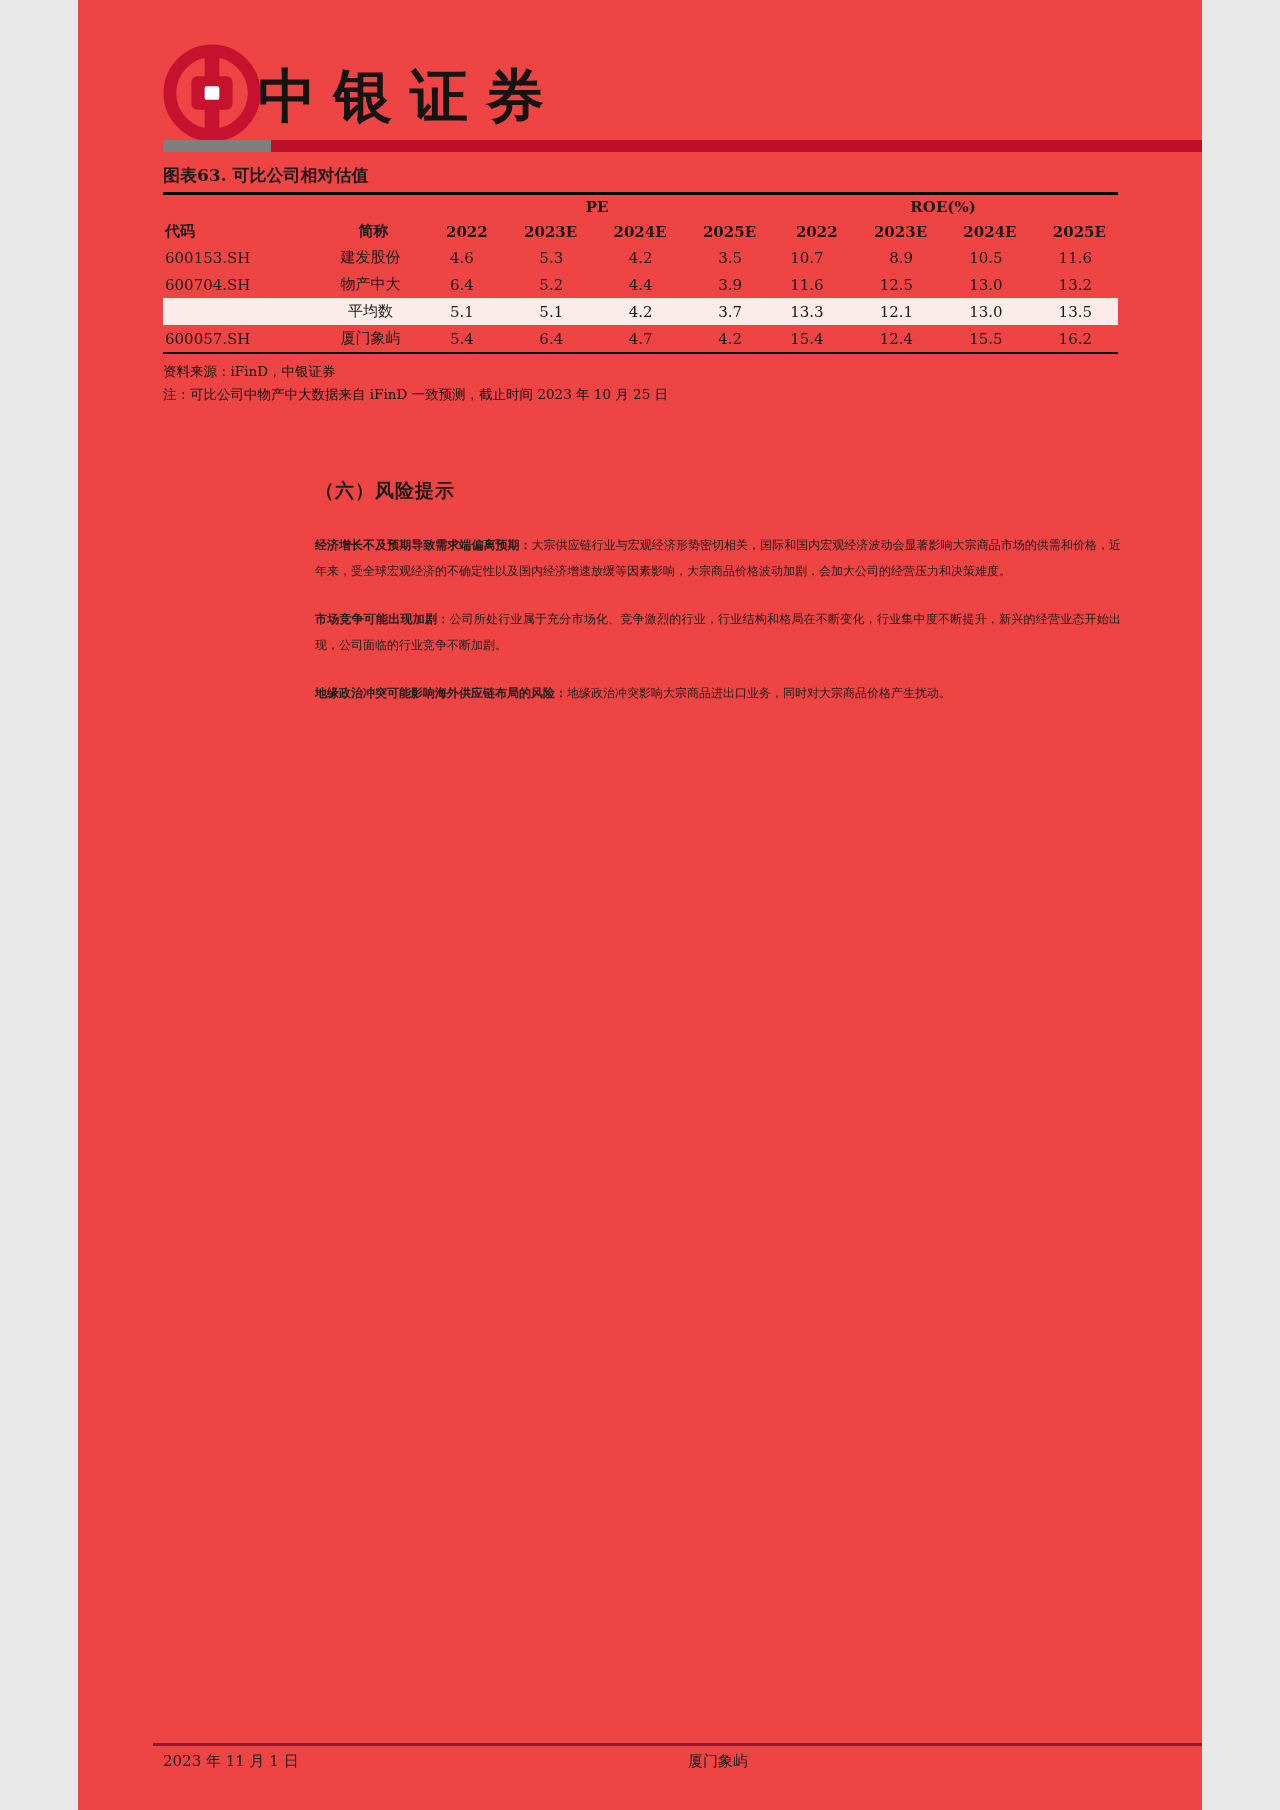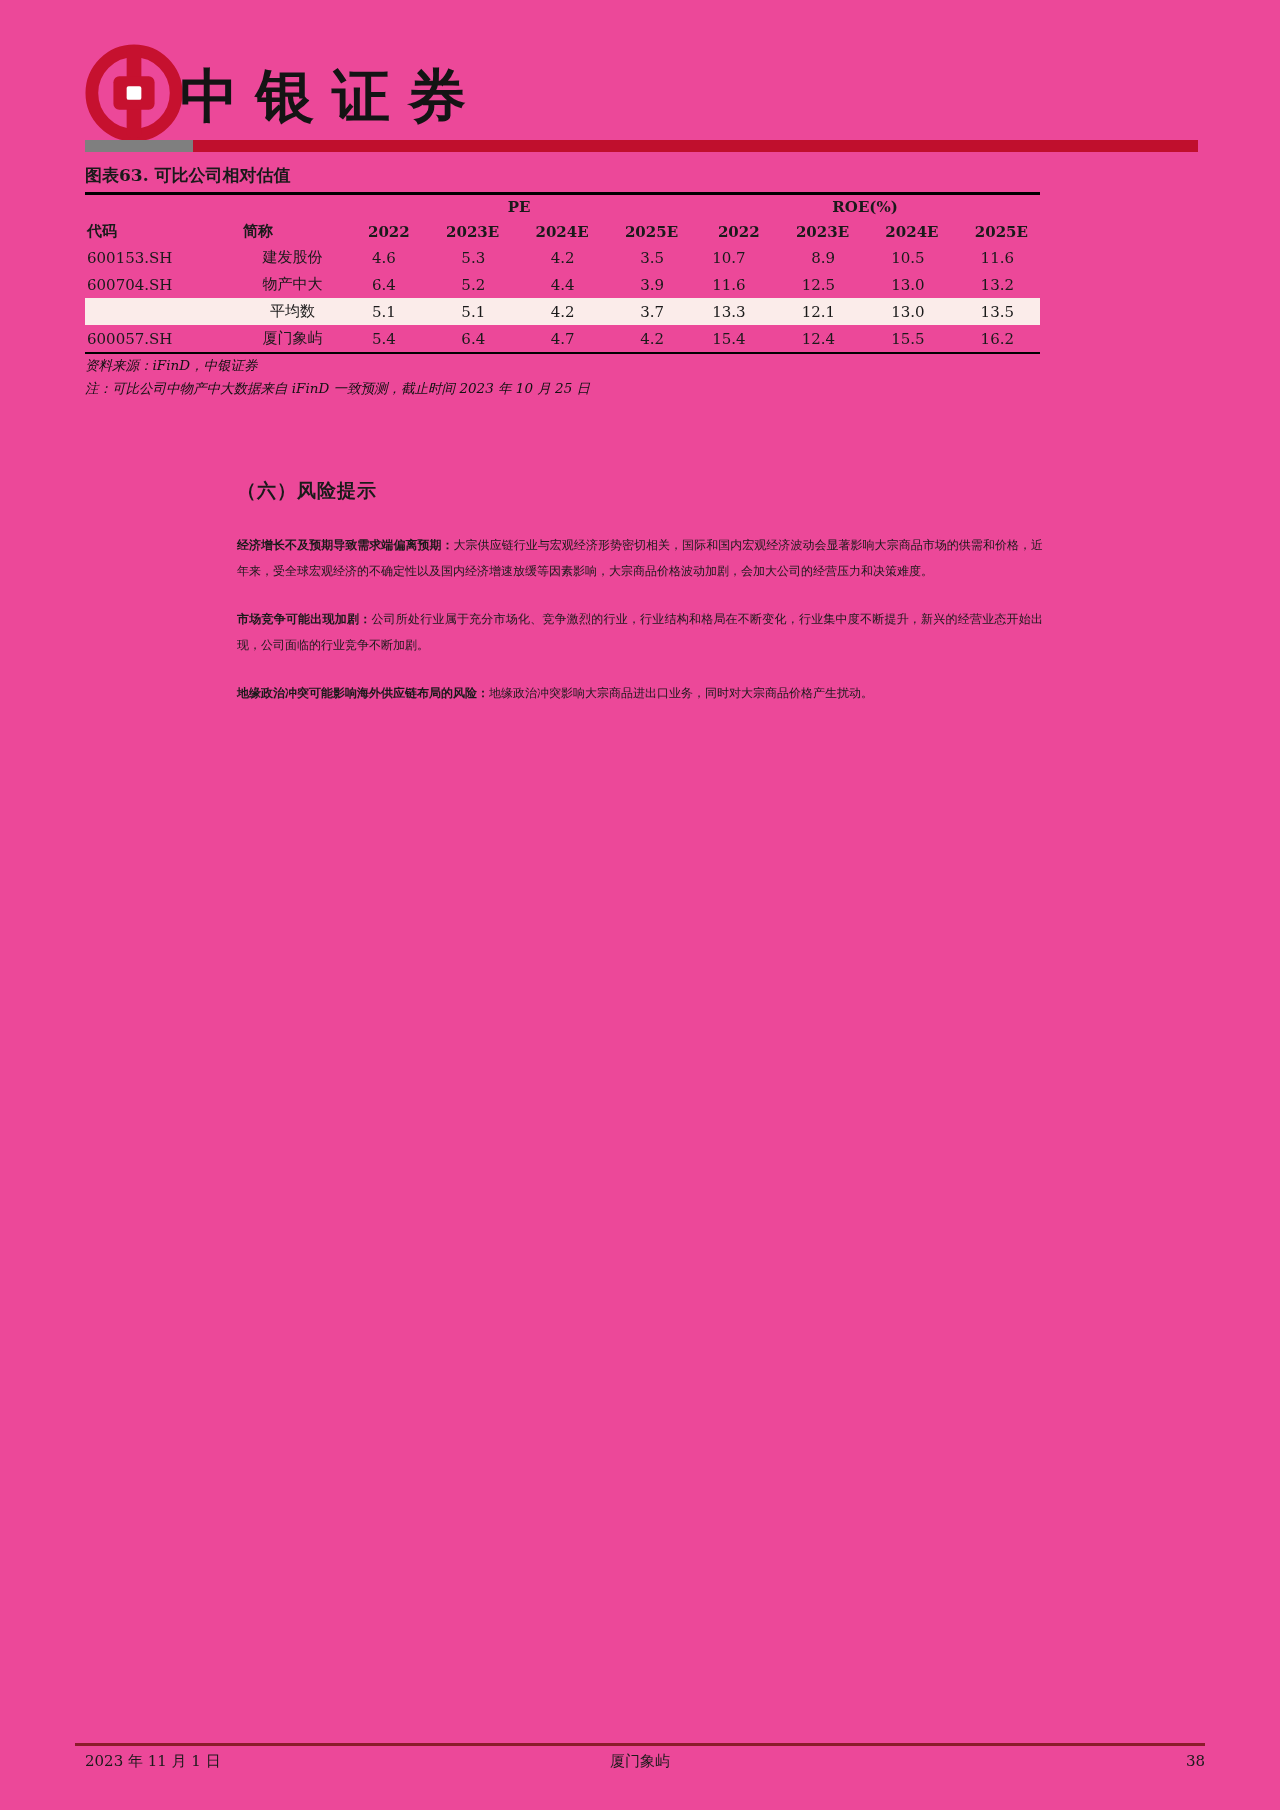--- a/index.html
+++ b/index.html
@@ -1,20 +1,20 @@
 <!DOCTYPE html>
 <html><head>
 <meta charset="utf-8">
 <style>
   html,body{margin:0;padding:0;background:#e8e8e8;}
   .page{
     position:relative;
-    width:1280px;height:1810px;
+    width:1124px;height:1810px;
     margin:0 auto;
-    background:#ec4899;
+    background:#ef4444;
     font-family:"DejaVu Serif","Liberation Serif",serif;
     color:#1a1a1a;
     overflow:hidden;
   }
   
   .logo{position:absolute;left:85px;top:44px;width:98px;height:98px;}
   .brand{
     position:absolute;left:180px;top:52px;height:90px;
     display:flex;align-items:center;
     font-size:58px;font-weight:700;letter-spacing:18px;color:#141414;
@@ -30,24 +30,24 @@
     width:100%;border-collapse:collapse;
     border-top:3px solid #000;border-bottom:2px solid #000;
     font-size:15px;
   }
   table.val th{font-weight:700;padding:3px 0;}
   table.val td{padding:4px 0;font-weight:400;}
   .group-row th{font-size:15px;padding-top:5px;}
   tr.stripe{background:#fbecea;}
   .c-code,.h-code{text-align:left;padding-left:2px !important;width:150px;}
   .c-name{text-align:center;width:105px;}
-  .h-name{text-align:left;width:105px;padding-left:6px !important;}
+  .h-name{text-align:center;width:105px;padding-left:6px !important;}
   .c-num{text-align:right;padding-right:26px !important;}
   .h-num{text-align:right;padding-right:12px !important;}
-  .fig-notes{font-size:13.5px;font-style:italic;line-height:23px;color:#111;}
+  .fig-notes{margin-top:6px;font-size:13.5px;line-height:23px;color:#111;}
   
   .risk{position:absolute;left:237px;top:478px;width:806px;}
   .risk-heading{font-size:19px;font-weight:700;margin-bottom:28px;letter-spacing:1px;}
   .risk p{
     margin:0 0 22px 0;
     font-size:12px;line-height:26px;
     text-align:justify;
   }
   .risk p .lead{font-weight:700;}
   

